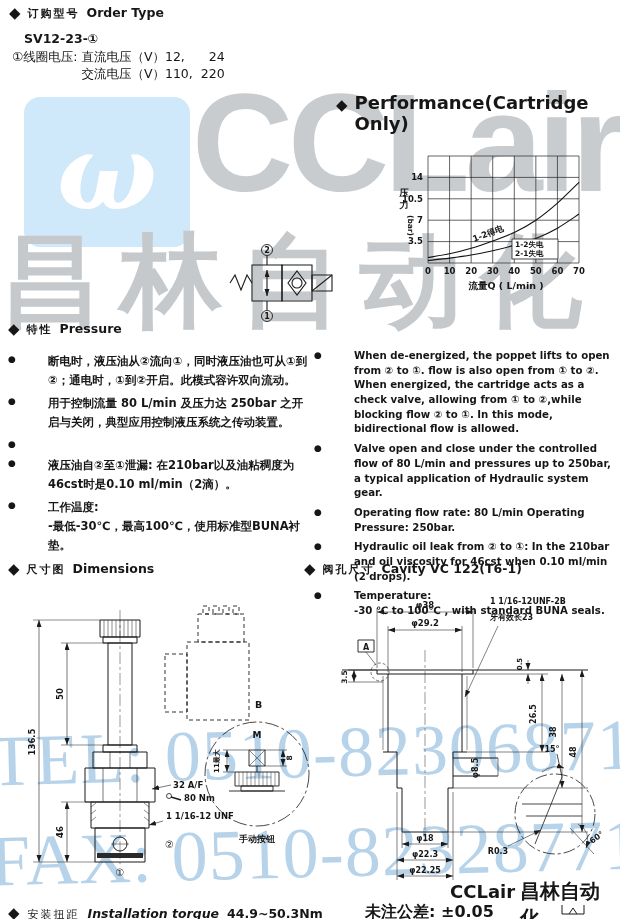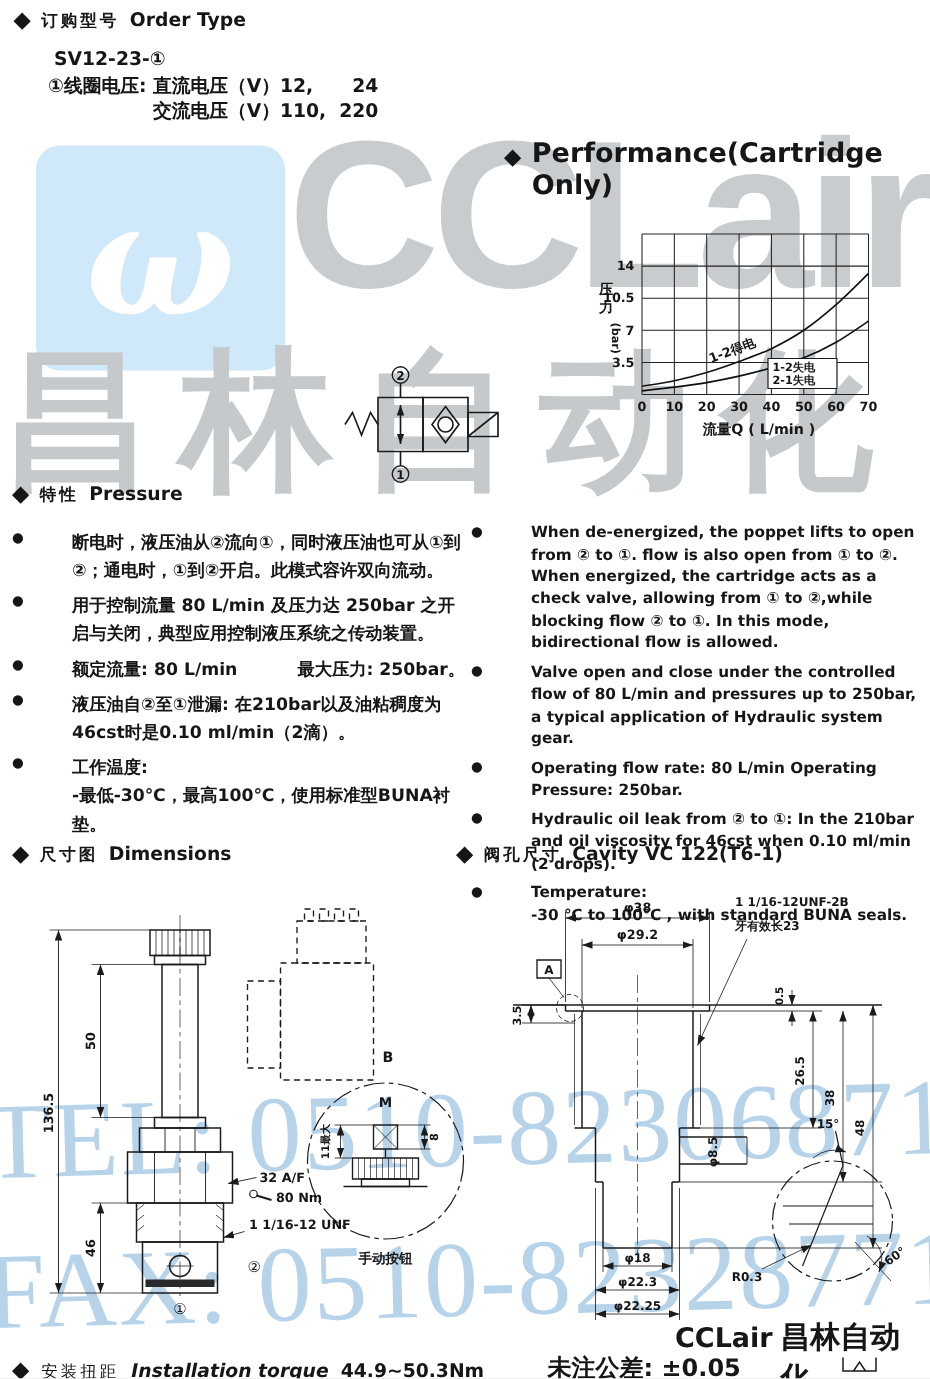--- a/index.html
+++ b/index.html
@@ -28,22 +28,22 @@
     position:absolute; left:-10px; font-size:72px; font-weight:400;
     font-family:"Liberation Serif", serif; letter-spacing:1px; white-space:nowrap;
     transform:rotate(-1.5deg);
   }
   
   .content { position:absolute; inset:0; z-index:1; }
   .sec-head { position:absolute; display:flex; align-items:baseline; gap:7px; }
   .sec-head .dia { font-size:15px; line-height:1; position:relative; top:1px; }
   .sec-head .zh  { font-size:11px; font-weight:700; letter-spacing:2px; }
   .sec-head .en  { font-size:12.5px; font-weight:700; }
-  .order-model { position:absolute; left:24px; top:31px; font-size:12.5px; font-weight:700;margin-left:12px; }
-  .order-coil  { position:absolute; left:32px; top:49px; display:flex; font-size:12.5px; font-weight:700;justify-content:center; }
+  .order-model { position:absolute; left:24px; top:31px; font-size:12.5px; font-weight:700; }
+  .order-coil  { position:absolute; left:12px; top:49px; display:flex; font-size:12.5px; font-weight:400;justify-content:center; }
   .order-coil .lines div { white-space:pre; }
   .bullet { display:flex; margin-bottom:5px; }
   .bullet .dot { flex:0 0 14px; font-size:9px; line-height:inherit; }
   .bullet .txt { white-space:pre-wrap;margin-left:26px; }
   .feat-zh { position:absolute; left:8px;  top:352px; width:303px; font-size:11.5px; font-weight:600; line-height:1.62; }
   .feat-en { position:absolute; left:314px; top:349px; width:304px; font-size:10.2px; font-weight:600; line-height:1.44; }
   .footer-row { position:absolute; left:8px; top:887px; display:flex; align-items:baseline; gap:8px; }
   .footer-row .zh { font-size:11px; font-weight:400; letter-spacing:2px;margin-top:20px; }
   .footer-row .en { font-size:12.5px; font-weight:700;font-style:italic; }
   .footer-row .val { font-size:12.5px; font-weight:700; }
@@ -168,21 +168,20 @@
       <div class="bullet">
           <span class="dot">●</span>
           <span class="txt">断电时，液压油从②流向①，同时液压油也可从①到②；通电时，①到②开启。此模式容许双向流动。</span>
         </div>
       <div class="bullet">
           <span class="dot">●</span>
           <span class="txt">用于控制流量 80 L/min 及压力达 250bar 之开启与关闭，典型应用控制液压系统之传动装置。</span>
         </div>
       <div class="bullet">
           <span class="dot">●</span>
-          <span class="txt">额定流量: 80 L/min          最大压力: 250bar。</span>
         </div>
       <div class="bullet">
           <span class="dot">●</span>
           <span class="txt">液压油自②至①泄漏: 在210bar以及油粘稠度为46cst时是0.10 ml/min（2滴）。</span>
         </div>
       <div class="bullet">
           <span class="dot">●</span>
           <span class="txt">工作温度:
 -最低-30℃，最高100℃，使用标准型BUNA衬垫。</span>
         </div>

